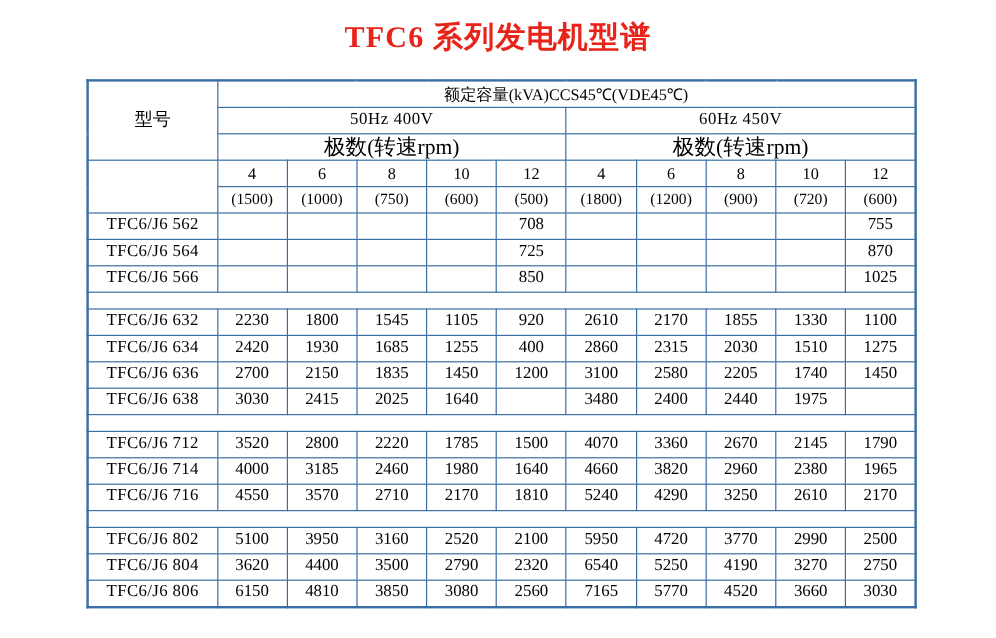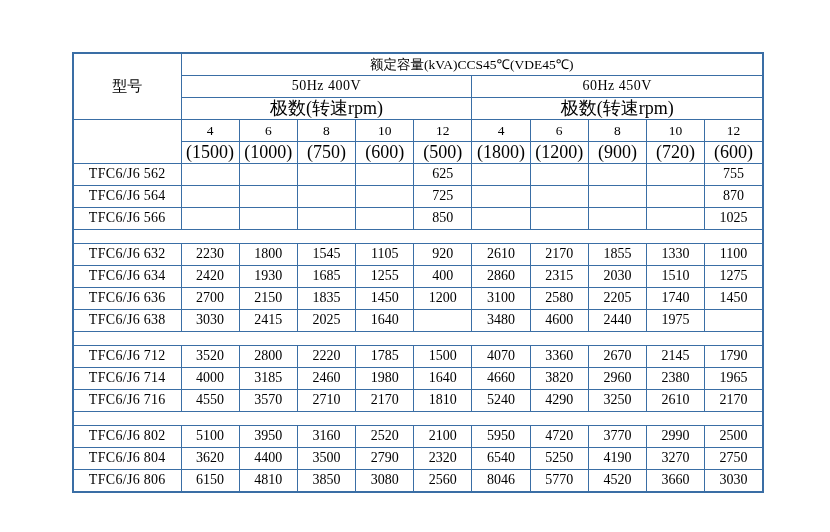--- a/index.html
+++ b/index.html
@@ -68,21 +68,21 @@
     letter-spacing: 0.5px;
   }
   td.poles-head {
     font-size: 18px;
   }
   td.pole-num {
     font-size: 13.5px;
     height: 17px;
   }
   td.pole-rpm {
-    font-size: 18px;
+    font-size: 13px;
     height: 17px;
   }
   td.model {
     text-align: left;
     padding-left: 5px;
     font-size: 14px;
     letter-spacing: 0.3px;
     white-space: nowrap;
   }
   td.val {
@@ -92,20 +92,21 @@
     height: 13px;
   }
   .col-model { width: 108px; }
   .col-data { width: 58.2px; }
 </style>
 </head>
 <body>
 
 <div id="page">
 
+  <div id="title">TFC6  系列发电机型谱</div>
 
   <div id="table-wrap">
     <table class="spec outer-border">
       <colgroup>
         <col class="col-model">
         <col class="col-data">
           <col class="col-data">
           <col class="col-data">
           <col class="col-data">
           <col class="col-data">
@@ -154,21 +155,21 @@
           <td class="pole-rpm">(600)</td>
         </tr>
       </thead>
       <tbody id="table-body">
           <tr>
             <td class="model">TFC6/J6 562</td>
             <td class="val"></td>
             <td class="val"></td>
             <td class="val"></td>
             <td class="val"></td>
-            <td class="val">625</td>
+            <td class="val">708</td>
             <td class="val"></td>
             <td class="val"></td>
             <td class="val"></td>
             <td class="val"></td>
             <td class="val">755</td>
           </tr>
           <tr>
             <td class="model">TFC6/J6 564</td>
             <td class="val"></td>
             <td class="val"></td>
@@ -237,21 +238,21 @@
             <td class="val">1450</td>
           </tr>
           <tr>
             <td class="model">TFC6/J6 638</td>
             <td class="val">3030</td>
             <td class="val">2415</td>
             <td class="val">2025</td>
             <td class="val">1640</td>
             <td class="val"></td>
             <td class="val">3480</td>
-            <td class="val">4600</td>
+            <td class="val">2400</td>
             <td class="val">2440</td>
             <td class="val">1975</td>
             <td class="val"></td>
           </tr>
           <tr class="spacer">
             <td colspan="11"></td>
           </tr>
           <tr>
             <td class="model">TFC6/J6 712</td>
             <td class="val">3520</td>
@@ -320,21 +321,21 @@
             <td class="val">3270</td>
             <td class="val">2750</td>
           </tr>
           <tr>
             <td class="model">TFC6/J6 806</td>
             <td class="val">6150</td>
             <td class="val">4810</td>
             <td class="val">3850</td>
             <td class="val">3080</td>
             <td class="val">2560</td>
-            <td class="val">8046</td>
+            <td class="val">7165</td>
             <td class="val">5770</td>
             <td class="val">4520</td>
             <td class="val">3660</td>
             <td class="val">3030</td>
           </tr>
         </tbody>
     </table>
   </div>
 
 </div>

